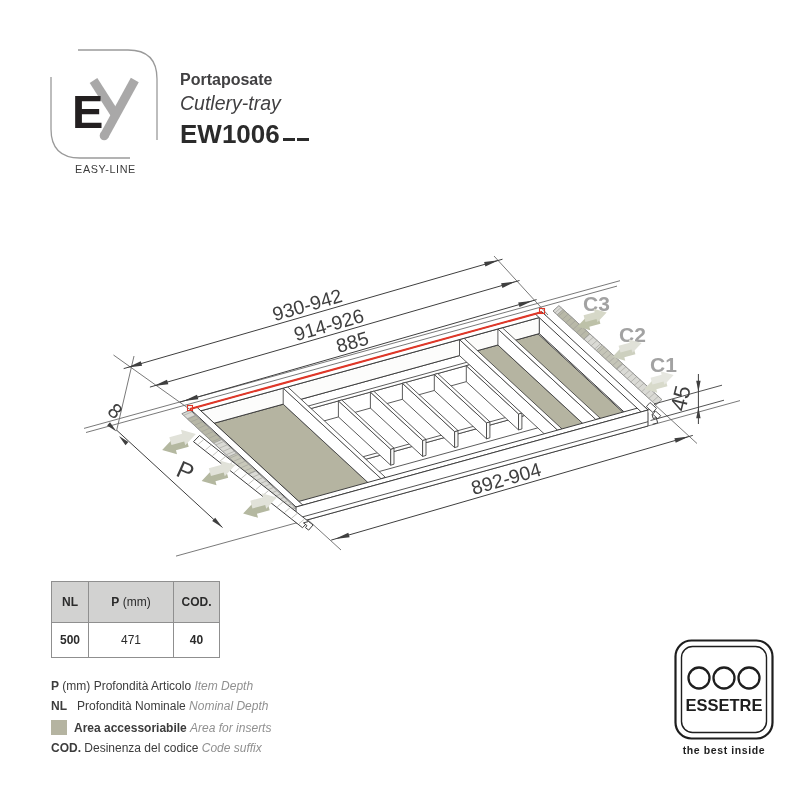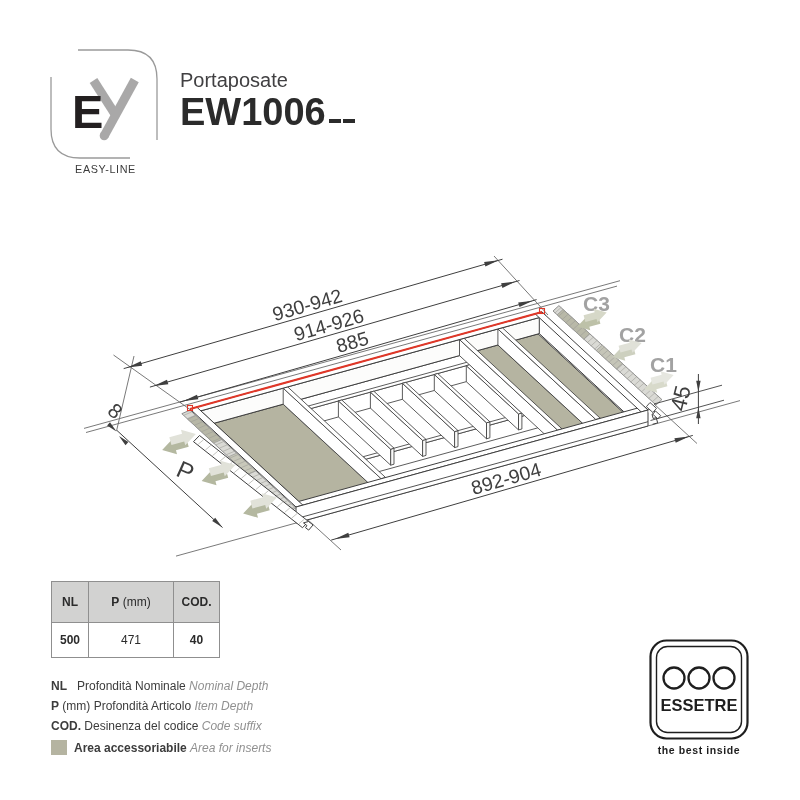--- a/index.html
+++ b/index.html
@@ -330,24 +330,25 @@
     <circle cx="104.2" cy="135.8" r="4.5" fill="#a9a8a8"></circle>
 
     <text x="72" y="128" font-size="47" fill="#231f20" font-weight="600">E</text>
 
     <text x="105.5" y="173" font-size="10.8" letter-spacing="0.6" fill="#3c3c3c" text-anchor="middle">EASY-LINE</text>
   </svg>
 </div>
 
 <div class="abs" style="left:180px; top:69px; color:#414042;">
 
-  <div style="font-size:20px; line-height:22.5px;">Portaposate</div>
-
-
-  <div style="font-size:38px; line-height:34px; font-weight:bold; color:#2b2b2b; margin-top:3px;">EW1006<span style="display:inline-block;width:12px;height:3.5px;background:#2b2b2b;margin:0 2px 2px 3px;"></span><span style="display:inline-block;width:12px;height:3.5px;background:#2b2b2b;margin-bottom:2px;"></span></div>
+  <div style="font-size:16px; line-height:22.5px;font-weight:bold;">Portaposate</div>
+
+  <div style="font-size:19.5px; line-height:22.5px; font-style:italic;">Cutlery-tray</div>
+
+  <div style="font-size:26px; line-height:34px; font-weight:bold; color:#2b2b2b; margin-top:3px;">EW1006<span style="display:inline-block;width:12px;height:3.5px;background:#2b2b2b;margin:0 2px 2px 3px;"></span><span style="display:inline-block;width:12px;height:3.5px;background:#2b2b2b;margin-bottom:2px;"></span></div>
 </div>
 
 <table class="abs" style="left:51px; top:581px; border-collapse:collapse; font-size:12px; color:#2b2b2b; text-align:center;" cellpadding="0">
 
   <tbody>
       <tr style="background:#d2d2d1; height:29px;">
     <td style="border:1px solid #8f8f8f; width:36px; padding:0;"><b>NL</b></td>
     <td style="border:1px solid #8f8f8f; width:58px; padding:13px;"><b>P</b> (mm)</td>
     <td style="border:1px solid #8f8f8f; width:45px; padding:0;"><b>COD.</b></td>
   </tr>
@@ -356,30 +357,30 @@
   <tr style="height:19px;">
     <td style="border:1px solid #8f8f8f; padding:0;"><b>500</b></td>
     <td style="border:1px solid #8f8f8f; padding:10px;">471</td>
     <td style="border:1px solid #8f8f8f; padding:0;"><b>40</b></td>
   </tr>
 </tbody>
   </table>
 
 <div class="abs" style="left:51px; top:676px; font-size:12px; color:#3c3c3c; line-height:20px;">
 
+  <div><b>P</b> (mm) Profondità Articolo <span style="color:#909090;font-style:italic;">Item Depth</span></div>
+
   <div><b>NL</b>&nbsp;&nbsp;&nbsp;Profondità Nominale <span style="color:#909090;font-style:italic;">Nominal Depth</span></div>
 
-  <div><b>P</b> (mm) Profondità Articolo <span style="color:#909090;font-style:italic;">Item Depth</span></div>
+  <div style="margin-top:2px;"><span style="display:inline-block;width:16px;height:15px;background:#b5b4a1;vertical-align:-3px;margin-right:7px;"></span><b>Area accessoriabile</b> <span style="color:#909090;font-style:italic;">Area for inserts</span></div>
 
   <div><b>COD.</b> Desinenza del codice <span style="color:#909090;font-style:italic;">Code suffix</span></div>
-
-  <div style="margin-top:2px;"><span style="display:inline-block;width:16px;height:15px;background:#b5b4a1;vertical-align:-3px;margin-right:7px;"></span><b>Area accessoriabile</b> <span style="color:#909090;font-style:italic;">Area for inserts</span></div>
 </div>
 
-<div class="abs" style="left:642px; top:632px;">
+<div class="abs" style="left:667px; top:632px;">
   <svg width="120" height="130" viewBox="0 0 120 130">
 
     <rect x="8.5" y="8.5" width="97" height="98" rx="16" fill="none" stroke="#1e1e1e" stroke-width="2.2"></rect>
 
     <rect x="14.5" y="14.5" width="85" height="86" rx="11" fill="none" stroke="#1e1e1e" stroke-width="1.4"></rect>
 
     <circle cx="32" cy="46" r="10.5" fill="none" stroke="#1e1e1e" stroke-width="2.3"></circle>
     <circle cx="57" cy="46" r="10.5" fill="none" stroke="#1e1e1e" stroke-width="2.3"></circle>
     <circle cx="82" cy="46" r="10.5" fill="none" stroke="#1e1e1e" stroke-width="2.3"></circle>
 

